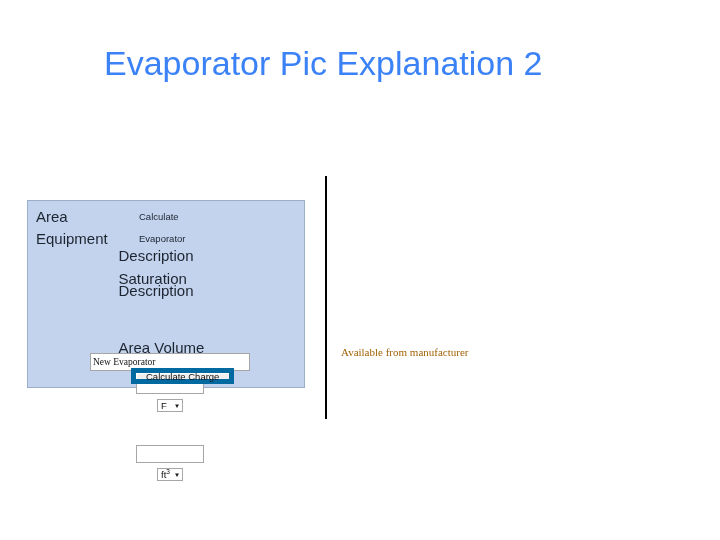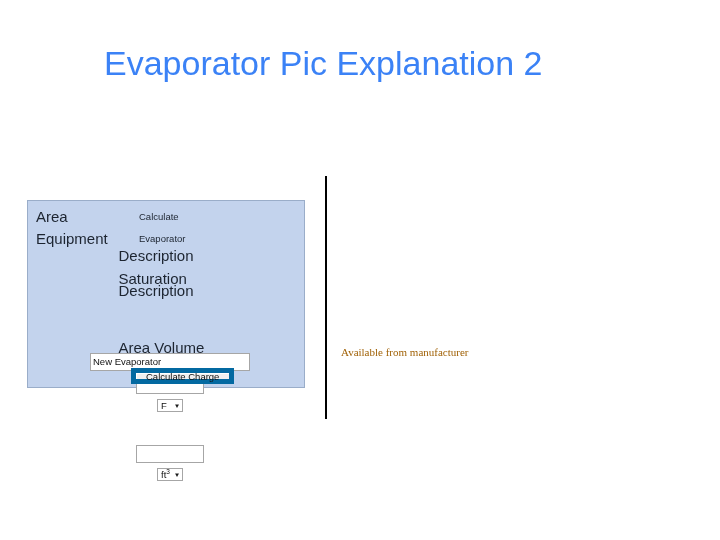--- a/index.html
+++ b/index.html
@@ -67,21 +67,21 @@
     line-height: 12px;
   }
 
   
   .text-input {
     background: #ffffff;
     border: 1px solid #a6a6a6;
     box-sizing: border-box;
     height: 26px;
     font-size: 9.5px;
-    font-family: Liberation Sans, sans-serif;
+    font-family: Liberation Serif, serif;
     color: #111111;
     line-height: 12px;
     padding: 8px 2px;
     display: flex;
     align-items: center;
     overflow: hidden;
     white-space: nowrap;
   }
   .input-description { width: 160px; }
   .input-small { width: 68px; }

